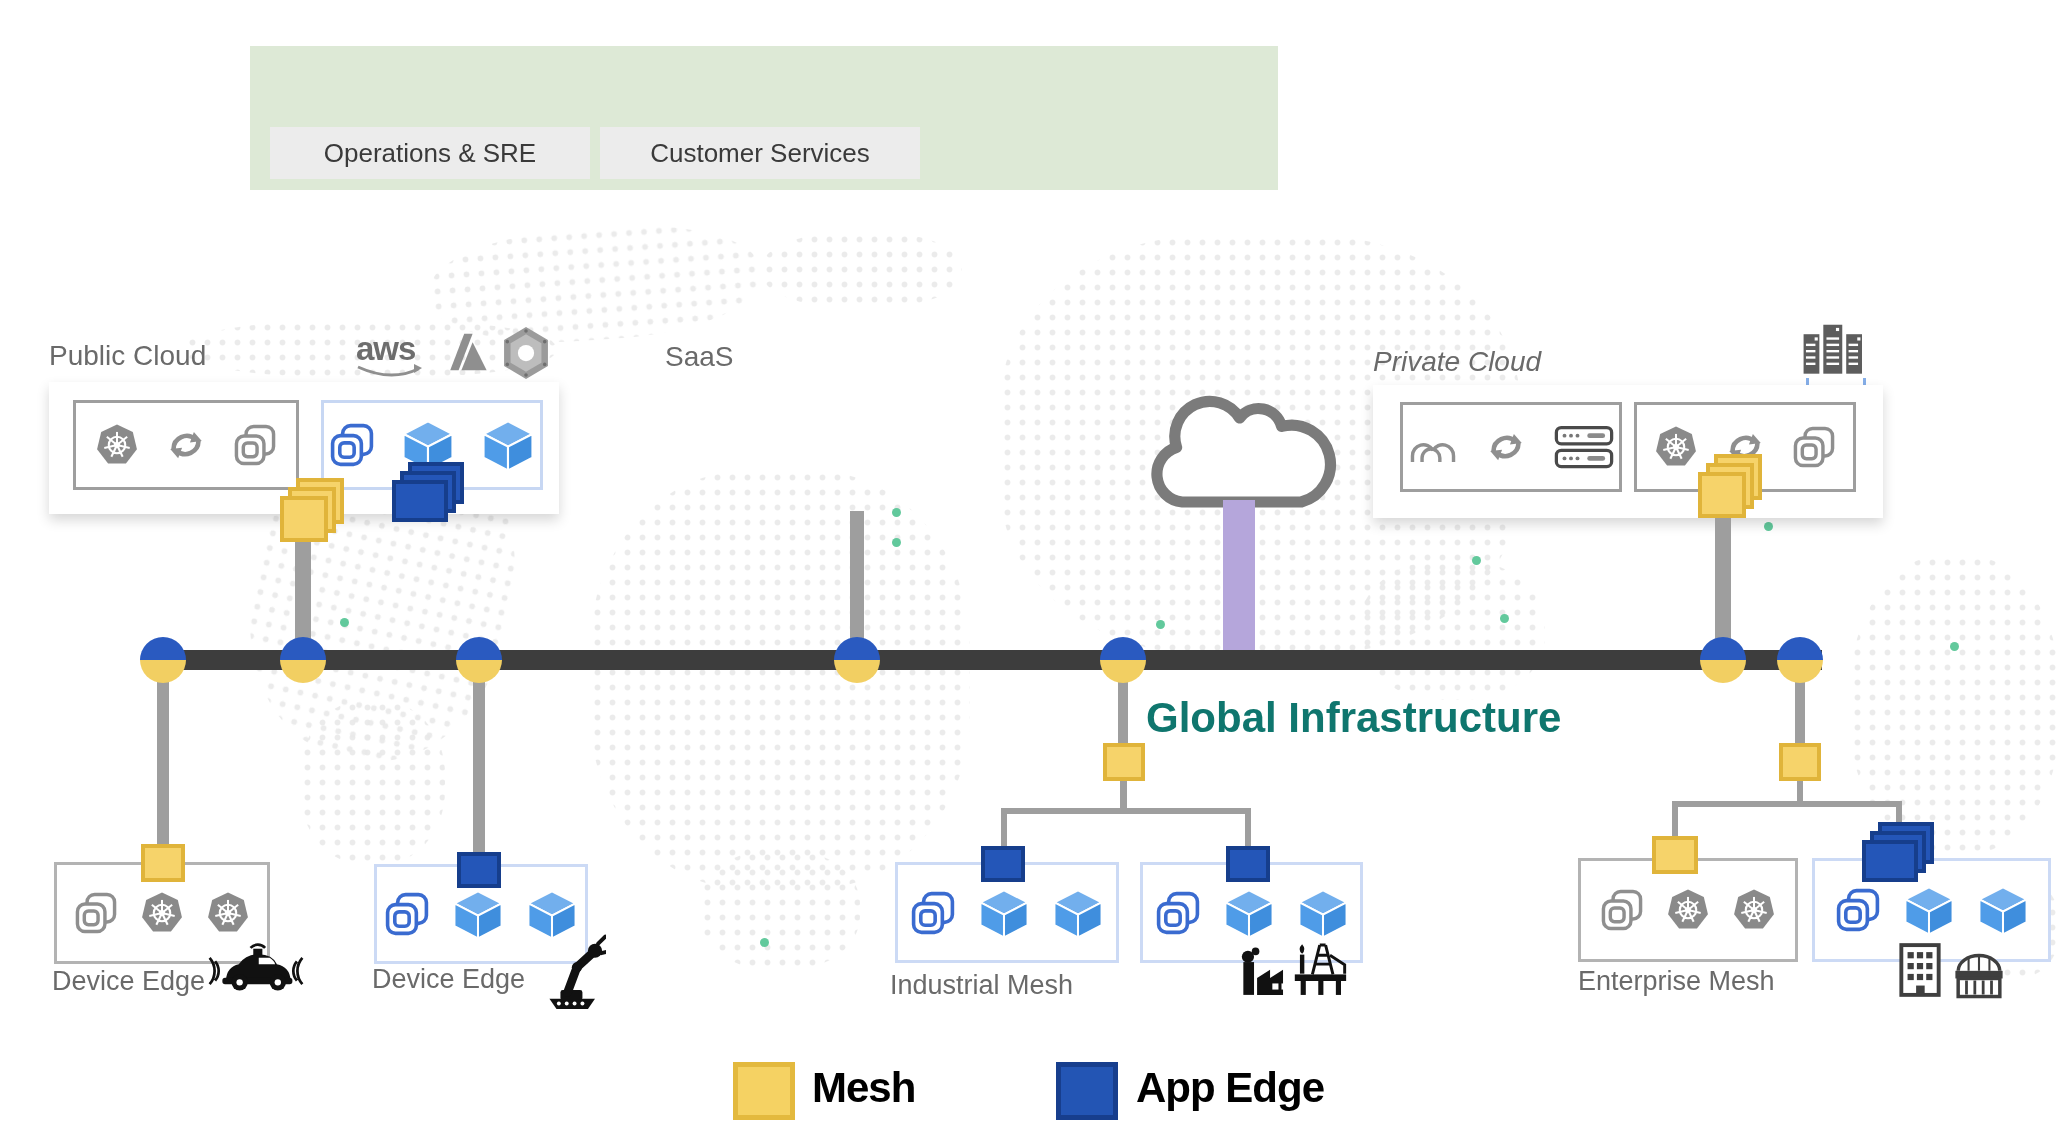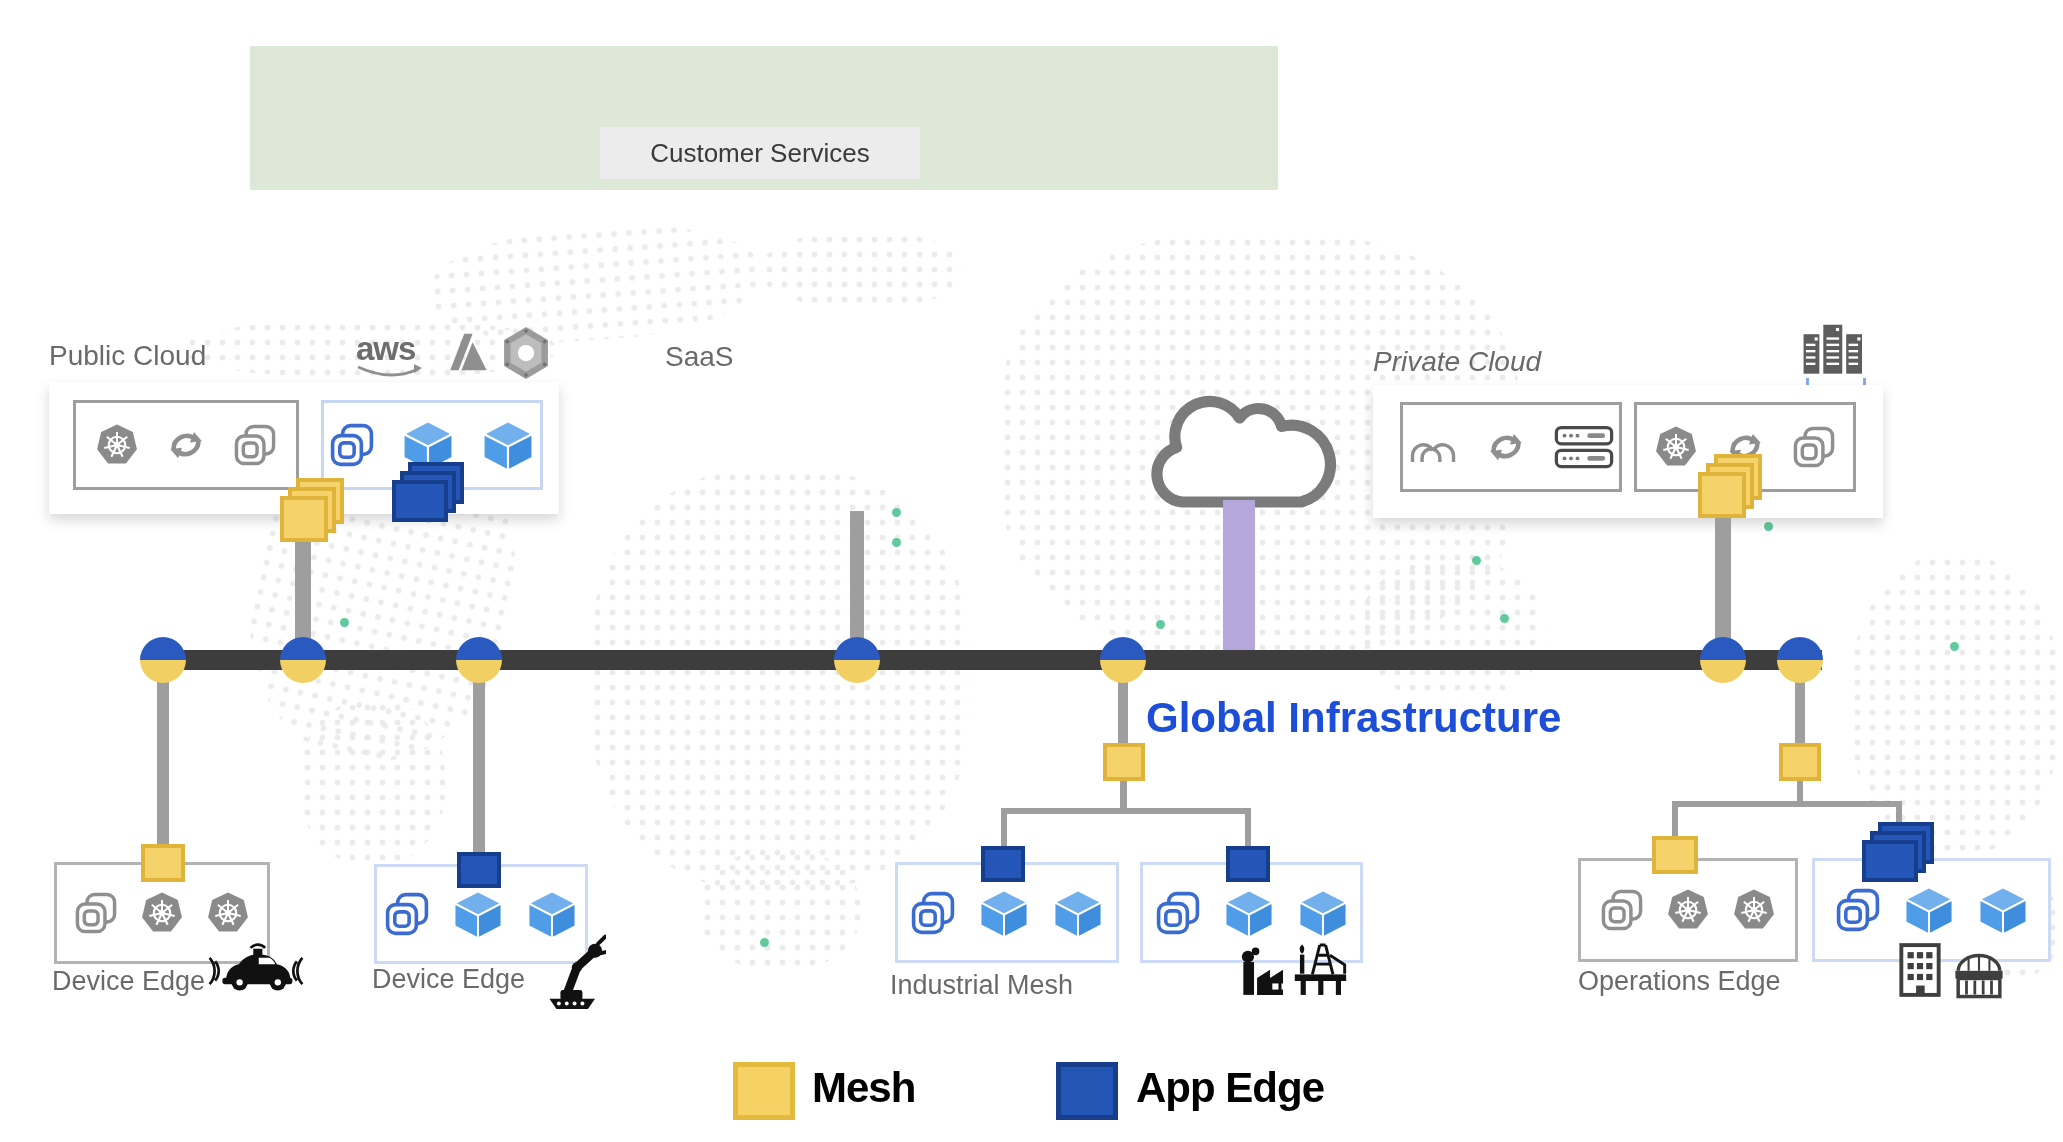--- a/index.html
+++ b/index.html
@@ -44,21 +44,21 @@
   
   .sq { position:absolute; box-sizing:border-box; z-index:6; }
   .sq.mesh { background:#f6d36a; border:4px solid #e0b43a; }
   .sq.app  { background:#2456b8; border:4px solid #163e8c; }
   .pile { position:absolute; z-index:6; }
   .pile i { position:absolute; box-sizing:border-box; display:block; }
   .pile.mesh i { width:48px; height:46px; background:#f6d36a; border:4px solid #e0b43a; }
   .pile.app i  { width:56px; height:42px; background:#2456b8; border:4px solid #163e8c; }
   .pile i.p1 { left:16px; top:0; } .pile i.p2 { left:8px; top:9px; } .pile i.p3 { left:0; top:18px; }
 
-  .infra-label { position:absolute; left:1146px; top:694px; font-size:42px; font-weight:bold; color:#1d4ed8; }
+  .infra-label { position:absolute; left:1146px; top:694px; font-size:42px; font-weight:bold; color:#0f766e; }
   .edge-label { position:absolute; font-size:27px; color:#6a6a6a; }
 
   
   .aws-t { font-size:33px; font-weight:bold; color:#6d6d6d; letter-spacing:-1px; }
   .sf-wrap { position:absolute; display:flex; align-items:center; justify-content:center; }
   .sf-text { position:absolute; color:#fff; font-size:16px; font-style:italic; font-weight:bold; }
   .wd-text { position:absolute; font-size:36px; color:#a5a5a5; letter-spacing:1px; }
   .gm-g { position:absolute; color:#fff; font-size:20px; font-weight:bold; }
   .internet-t { position:absolute; width:100%; text-align:center; font-size:30px; font-weight:bold; color:#6f6f6f; }
   .bracket { position:absolute; border:3px solid #85aee8; border-top:none; }
@@ -264,20 +264,21 @@
   <span class="gdot" style="left:1500px;top:614px;"></span>
   <span class="gdot" style="left:1764px;top:522px;"></span>
   <span class="gdot" style="left:455px;top:890px;"></span>
   <span class="gdot" style="left:1030px;top:897px;"></span>
   <span class="gdot" style="left:1578px;top:902px;"></span>
   <span class="gdot" style="left:1744px;top:905px;"></span>
   <span class="gdot" style="left:1950px;top:642px;"></span>
   <span class="gdot" style="left:760px;top:938px;"></span>
 
   <div class="banner">
+    <div class="tab" style="left:20px;">Operations &amp; SRE</div>
     <div class="tab" style="left:350px;">Customer Services</div>
   </div>
 
   <div class="glabel" style="left:49px;top:340px;">Public Cloud</div>
   <div class="abs" style="left:356px;top:330px;">
     <span class="aws-t">aws</span>
     <svg width="70" height="16" viewBox="0 0 70 16" style="display:block;margin-top:-4px;">
       <path d="M2 3 q33 15 60 2" fill="none" stroke="#8f8f8f" stroke-width="3"></path>
       <polygon points="58,0 66,4 58,9" fill="#8f8f8f"></polygon>
     </svg>
@@ -486,21 +487,21 @@
     <svg class="ic" width="52" height="52">
         <use href="#sym-cube"></use>
       </svg>
   </div>
   <div class="sq mesh" style="left:1652px;top:836px;width:46px;height:38px;"></div>
   <div class="pile app" style="left:1862px;top:822px;width:72px;height:58px;">
       <i class="p1"></i>
       <i class="p2"></i>
       <i class="p3"></i>
     </div>
-  <div class="edge-label" style="left:1578px;top:966px;">Operations Edge</div>
+  <div class="edge-label" style="left:1578px;top:966px;">Enterprise Mesh</div>
   <svg class="abs" style="left:1896px;top:942px;" width="48" height="56">
       <use href="#sym-building"></use>
     </svg>
   <svg class="abs" style="left:1948px;top:950px;" width="62" height="50">
       <use href="#sym-store"></use>
     </svg>
 
   <div class="legend-sq mesh" style="left:733px;top:1062px;"></div>
   <div class="legend-label" style="left:812px;top:1064px;">Mesh</div>
   <div class="legend-sq app" style="left:1056px;top:1062px;"></div>

